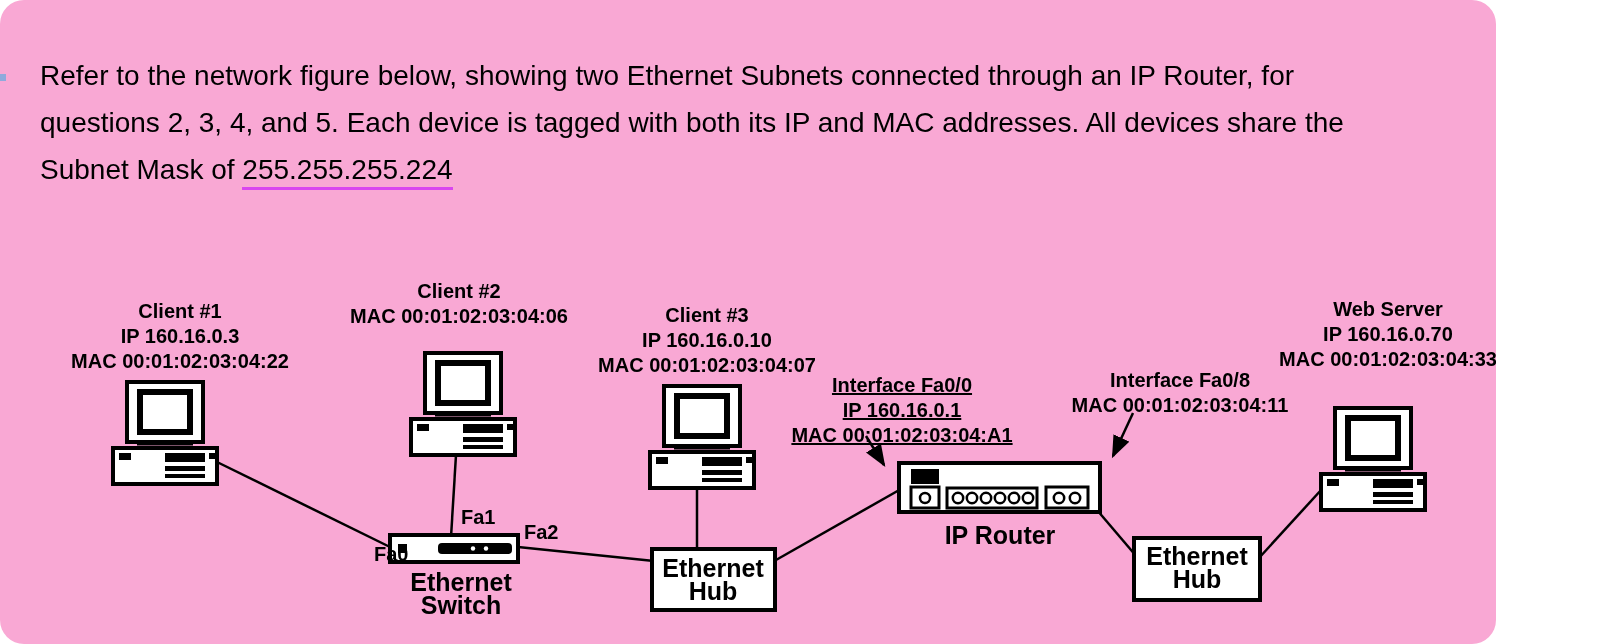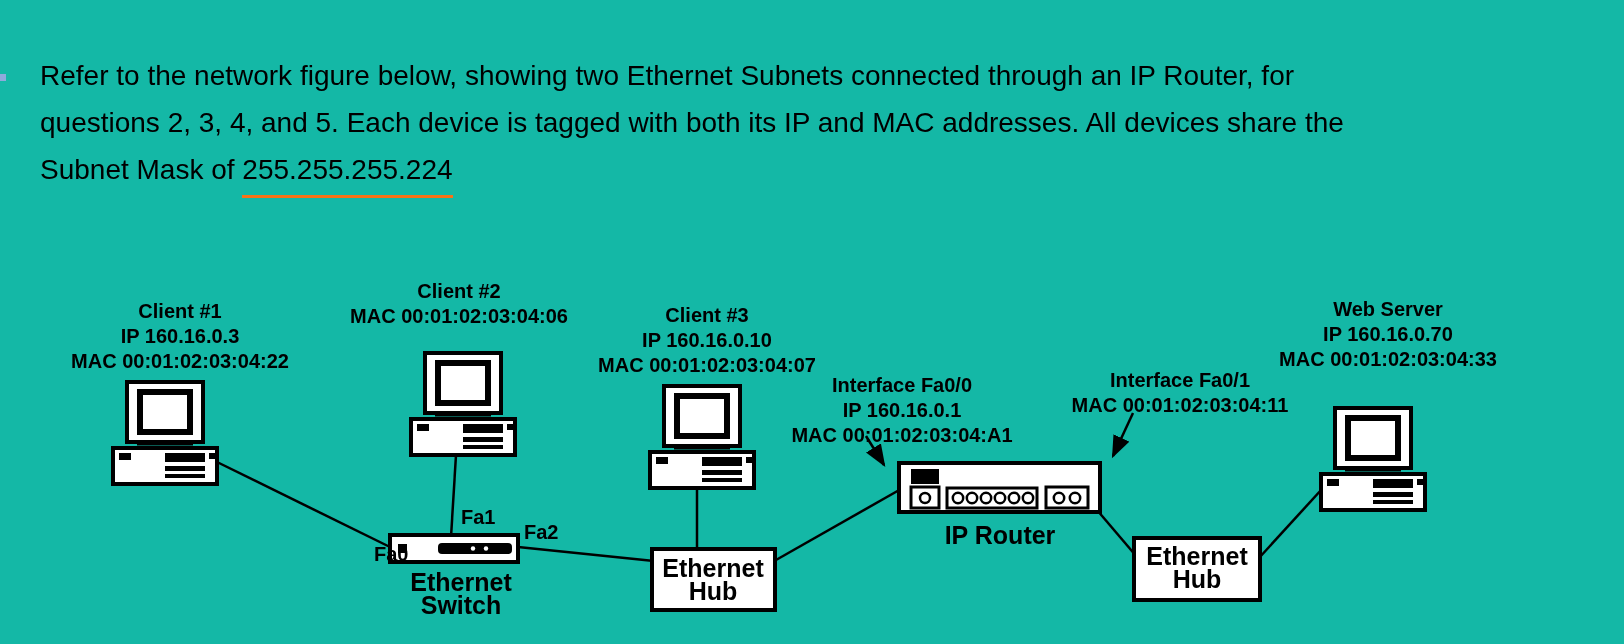--- a/index.html
+++ b/index.html
@@ -1,26 +1,26 @@
 <!DOCTYPE html>
 <html><head>
 <meta charset="utf-8">
 <style>
   html,body { margin:0; padding:0; background:#ffffff; }
   #page {
-    position:relative; width:1624px; height:644px; background:#14b8a6;
-    font-family:"Liberation Sans", sans-serif; color:#000; overflow:hidden;
+    position:relative; width:1496px; height:644px; background:#f9a8d4;
+    font-family:"Liberation Sans", sans-serif; color:#000; overflow:hidden;border-radius:24px;
   }
   
   .question {
     position:absolute; left:40px; top:52px; width:1500px;
     font-size:28px; line-height:47px; color:#000;
     font-family:"Liberation Sans", sans-serif;
   }
-  .question .mask { border-bottom:3px solid #f97316; padding-bottom:10px; }
+  .question .mask { border-bottom:3px solid #d946ef; padding-bottom:2px; }
   .list-marker {
     position:absolute; left:0px; top:74px; width:6px; height:7px;
     background:#8faadc;
   }
   
   .dev-label {
     position:absolute; transform:translateX(-50%);
     text-align:center; font-weight:bold; font-size:20px; line-height:25px;
     white-space:nowrap;
   }
@@ -157,28 +157,28 @@
     <div>Client #2</div>
     <div>MAC 00:01:02:03:04:06</div>
   </div>
 
   <div class="dev-label" style="left:707px; top:303px;">
     <div>Client #3</div>
     <div>IP 160.16.0.10</div>
     <div>MAC 00:01:02:03:04:07</div>
   </div>
 
-  <div class="dev-label" style="left:902px; top:373px;">
+  <div class="dev-label" style="left:902px; top:373px;text-decoration:underline;">
     <div>Interface Fa0/0</div>
     <div>IP 160.16.0.1</div>
     <div>MAC 00:01:02:03:04:A1</div>
   </div>
 
   <div class="dev-label" style="left:1180px; top:368px;">
-    <div>Interface Fa0/1</div>
+    <div>Interface Fa0/8</div>
     <div>MAC 00:01:02:03:04:11</div>
   </div>
 
   <div class="dev-label" style="left:1388px; top:297px;">
     <div>Web Server</div>
     <div>IP 160.16.0.70</div>
     <div>MAC 00:01:02:03:04:33</div>
   </div>
 
   <div class="small-label" style="left:374px; top:509px;margin-top:35px;">Fa0</div>

